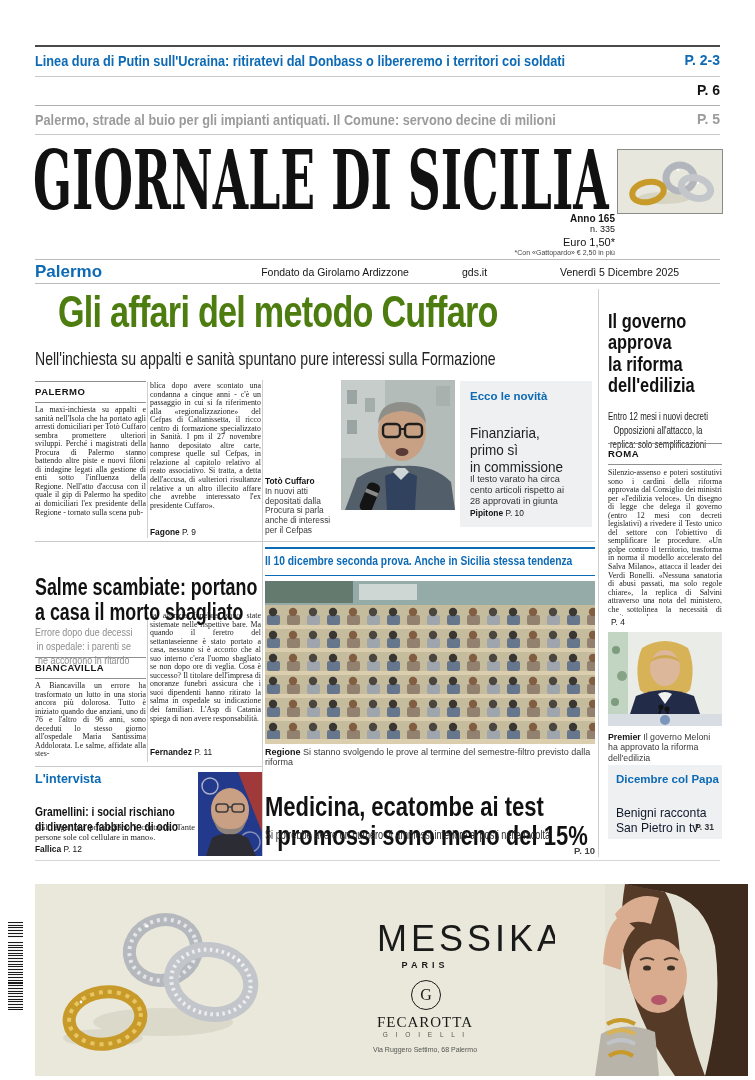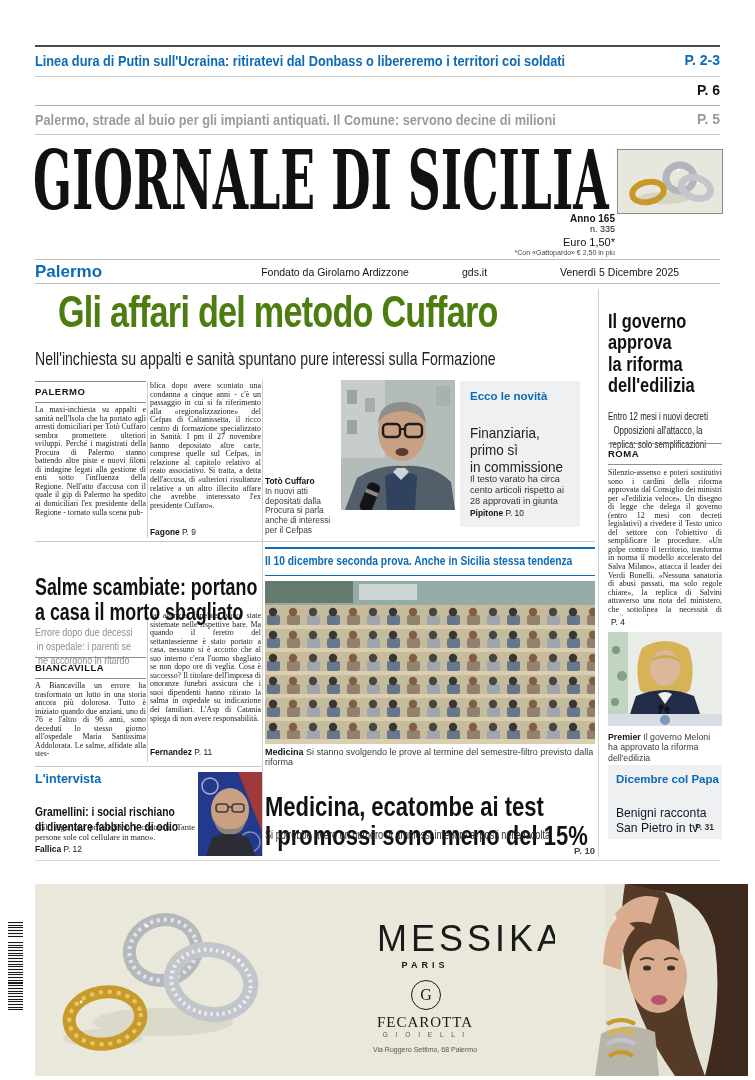--- a/index.html
+++ b/index.html
@@ -132,21 +132,21 @@
       <rect x="64" y="44" width="17" height="13" rx="4" fill="none" stroke="#1e1e1e" stroke-width="2.4"></rect>
       <line x1="59" y1="49" x2="64" y2="49" stroke="#1e1e1e" stroke-width="2"></line>
       <ellipse cx="61" cy="72" rx="6.5" ry="4" fill="#5a3a34"></ellipse>
       <g transform="rotate(22 28 118)">
           <rect x="22" y="102" width="13" height="30" rx="5" fill="#141414"></rect>
           <rect x="22" y="110" width="13" height="4" fill="#8a8a8a"></rect>
         </g>
     </svg>
   </div>
 
-  <div class="graybox" style="left:460px;top:381px;width:120px;height:146px">
+  <div class="graybox" style="left:460px;top:381px;width:132px;height:146px">
     <div class="boxkicker" style="left:10px;top:9px">Ecco le novità</div>
     <div class="abs ml" style="left:10px;top:26px;font-size:15px;line-height:17px;color:#222">
       <span class="cond sx90 ml">Finanziaria,
 primo sì
 in commissione</span>
     </div>
     <div class="abs" style="left:10px;top:93px;width:99px;font-size:9.2px;line-height:11px;color:#333">Il testo varato ha circa cento articoli rispetto ai 28 approvati in giunta</div>
     <div class="byline" style="left:10px;top:127px;width:99px">
       <span class="nm">Pipitone</span>
       <span>P. 10</span>
@@ -228,21 +228,21 @@
         <rect x="0" y="90" width="330" height="4"></rect>
           <rect x="0" y="113" width="330" height="4"></rect>
         <rect x="0" y="136" width="330" height="4"></rect>
           <rect x="0" y="158" width="330" height="5"></rect>
       </g>
       <rect width="330" height="163" fill="#ffffff" opacity="0.06"></rect>
     </svg>
   </div>
 
   <div class="cap" style="left:265px;top:748px;width:330px;font-size:9px">
-    <span class="lb">Medicina</span>
+    <span class="lb">Regione</span>
     <span>Si stanno svolgendo le prove al termine del semestre-filtro previsto dalla riforma</span>
   </div>
 
   <div class="abs sec-headline ml" style="left:265px;top:762px;font-size:27.5px;line-height:29.5px">
     <span class="cond sx80 ml">Medicina, ecatombe ai test
 I promossi sono meno del 15%</span>
   </div>
   <div class="abs" style="left:265px;top:828px;font-size:12.5px;color:#2a2a2a">
     <span class="cond sx73">Si potrebbe avere un numero di ammessi inferiore ai posti nelle facoltà</span>
   </div>

